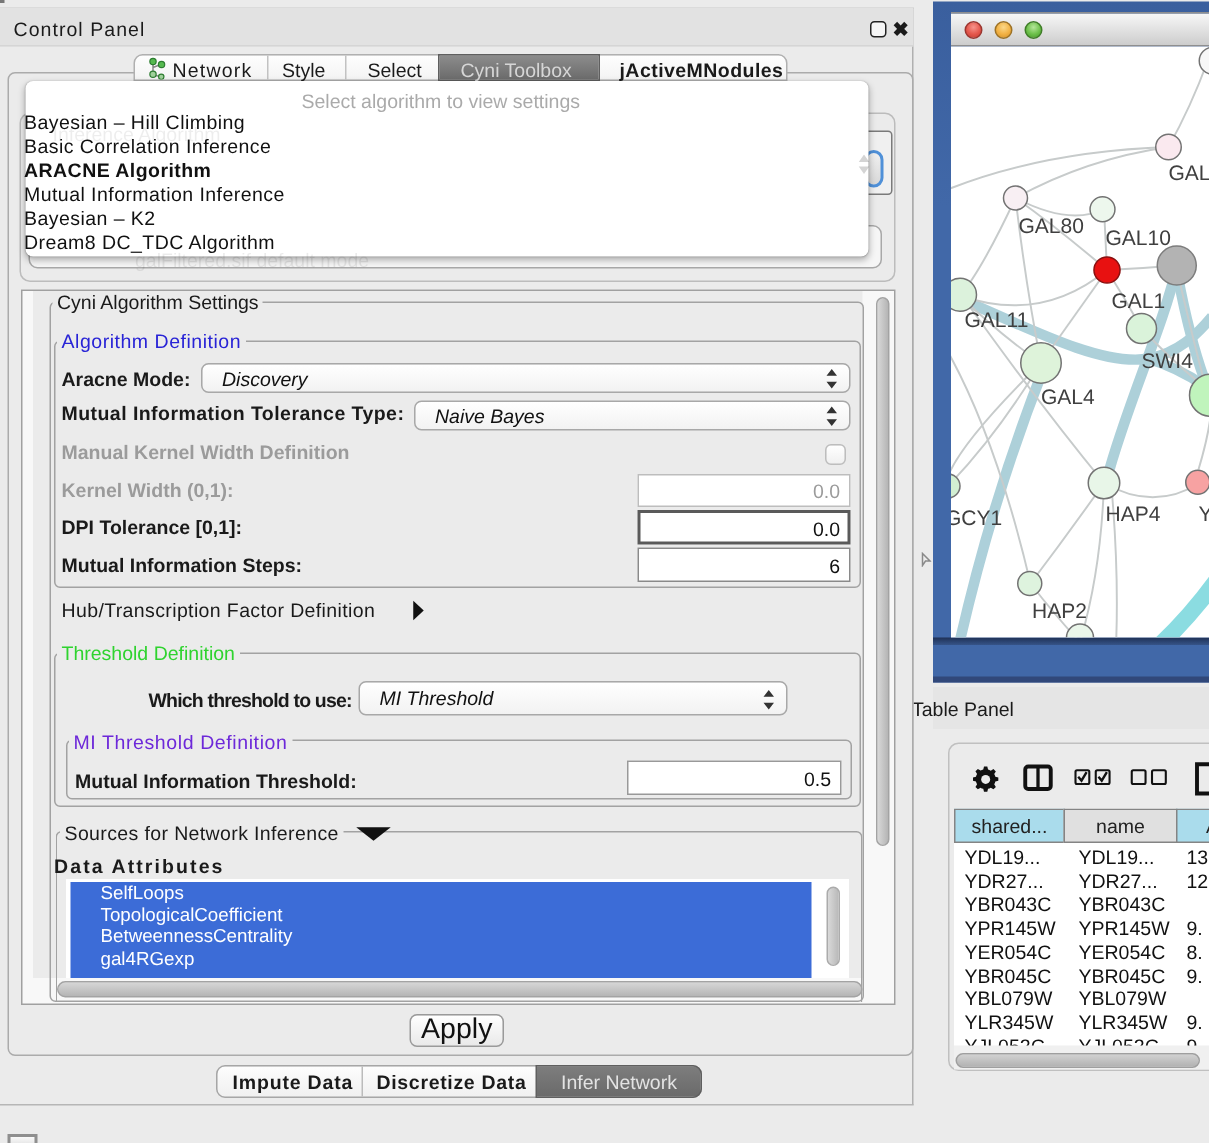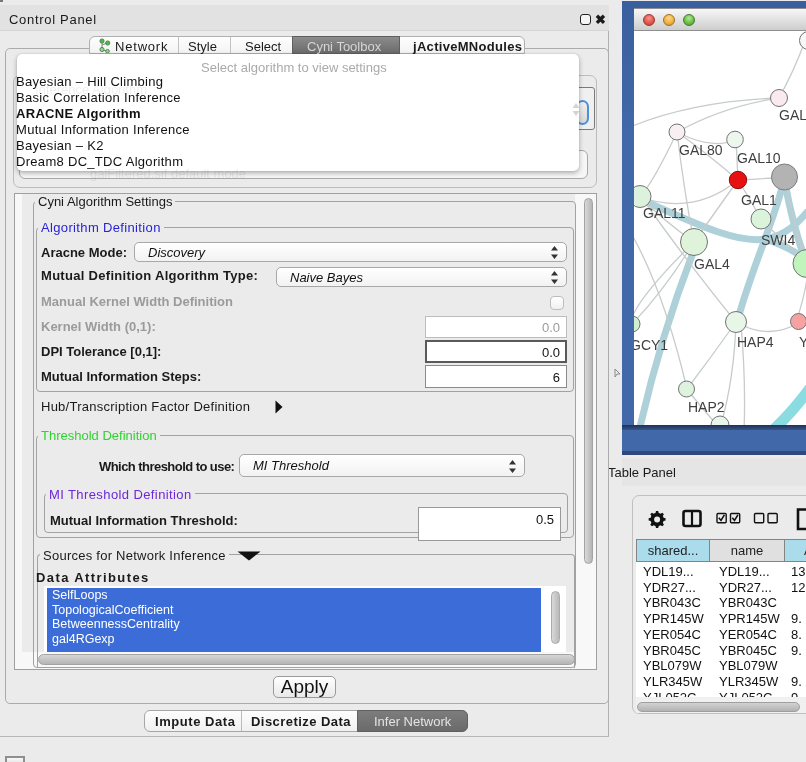--- a/index.html
+++ b/index.html
@@ -184,21 +184,21 @@
 <div class="gl" style="left:38px;top:220px;color:#2823d6;letter-spacing:0.35px;">Algorithm Definition</div>
 
 <div class="lbl b" style="left:41px;top:245px;">Aracne Mode:</div>
 <div class="combo" style="left:134px;top:242px;width:433px;height:20px;">
     <span class="tx">Discovery</span>
 <svg class="arr" viewBox="0 0 9 15">
       <path d="M4.5,1 L8,5.5 L1,5.5 Z M4.5,14 L8,9.5 L1,9.5 Z" fill="#333"></path>
     </svg>
   </div>
 
-<div class="lbl b" style="left:41px;top:268px;letter-spacing:0.3px;">Mutual Definition Algorithm Type:</div>
+<div class="lbl b" style="left:41px;top:268px;letter-spacing:0.3px;">Mutual Information Tolerance Type:</div>
 <div class="combo" style="left:276px;top:267px;width:291px;height:20px;">
     <span class="tx">Naive Bayes</span>
 <svg class="arr" viewBox="0 0 9 15">
       <path d="M4.5,1 L8,5.5 L1,5.5 Z M4.5,14 L8,9.5 L1,9.5 Z" fill="#333"></path>
     </svg>
   </div>
 
 <div class="lbl b gray" style="left:41px;top:294px;">Manual Kernel Width Definition</div>
 <div class="abs" style="left:550px;top:296px;width:14px;height:14px;border:1px solid #bdbdbd;border-radius:4px;background:linear-gradient(#ffffff,#f0f0f0);box-sizing:border-box;"></div>
 
@@ -224,32 +224,32 @@
     <span class="tx" style="top:3px;">MI Threshold</span>
 <svg class="arr" style="top:4px;" viewBox="0 0 9 15">
       <path d="M4.5,1 L8,5.5 L1,5.5 Z M4.5,14 L8,9.5 L1,9.5 Z" fill="#333"></path>
     </svg>
   </div>
 
 <div class="grp" style="left:44px;top:493px;width:524px;height:40px;"></div>
 <div class="gl" style="left:46px;top:487px;color:#6d28d9;letter-spacing:0.4px;">MI Threshold Definition</div>
 
 <div class="lbl b" style="left:50px;top:513px;">Mutual Information Threshold:</div>
-<div class="field" style="left:418px;top:507px;width:143px;height:34px;border:1px solid #999;color:#111;padding:4px 6px 0 0;">0.5</div>
+<div class="field" style="left:418px;top:507px;width:143px;height:23px;border:1px solid #999;color:#111;padding:4px 6px 0 0;">0.5</div>
 
 <div class="grp" style="left:37px;top:554px;width:538px;height:114px;border-bottom:none;border-bottom-left-radius:0;border-bottom-right-radius:0;"></div>
 <div class="gl" style="left:40px;top:548px;color:#1a1a1a;letter-spacing:0.25px;">Sources for Network Inference</div>
 <svg class="abs" style="left:237px;top:551px;" width="24" height="10">
     <path d="M0.5,0.5 L23.5,0.5 L12,9.5 Z" fill="#111"></path>
   </svg>
 
 <div class="lbl b" style="left:36px;top:570px;letter-spacing:1.4px;">Data Attributes</div>
 
 <div class="abs" style="left:44px;top:586px;width:522px;height:66px;background:#fff;overflow:hidden;">
-  <div class="abs" style="left:3px;top:2px;width:494px;height:64px;background:#3c6cd7;color:#fff;font-size:12.5px;line-height:14.7px;padding-left:5px;box-sizing:border-box;">SelfLoops<br>TopologicalCoefficient<br>BetweennessCentrality<br>gal4RGexp</div>
+  <div class="abs" style="left:3px;top:2px;width:494px;height:64px;background:#3c6cd7;color:#fff;font-size:12.5px;line-height:14.7px;padding-left:20px;box-sizing:border-box;">SelfLoops<br>TopologicalCoefficient<br>BetweennessCentrality<br>gal4RGexp</div>
   <div class="abs" style="left:507px;top:5px;width:9px;height:53px;border-radius:4.5px;background:linear-gradient(90deg,#d9d9d9,#b9b9b9);border:1px solid #ababab;box-sizing:border-box;"></div>
 </div>
 
 <div class="abs" style="left:38px;top:654px;width:537px;height:11px;border-radius:5.5px;background:linear-gradient(#d6d6d6,#b5b5b5);border:1px solid #a3a3a3;box-sizing:border-box;"></div>
 
 <div class="abs" style="left:584px;top:198px;width:9px;height:366px;border-radius:4.5px;background:linear-gradient(90deg,#d9d9d9,#b5b5b5);border:1px solid #a3a3a3;box-sizing:border-box;"></div>
 
 <div class="abs" style="left:273px;top:676px;width:63px;height:22px;border:1px solid #9a9a9a;border-radius:5px;background:linear-gradient(#ffffff,#e9e9e9);box-sizing:border-box;text-align:center;font-size:19px;color:#111;line-height:20px;">Apply</div>
 
 <div class="abs" style="left:144px;top:710px;width:324px;height:22px;background:linear-gradient(#fdfdfd,#f0f0f0);border:1px solid #a6a6a6;border-radius:6px;box-sizing:border-box;"></div>

